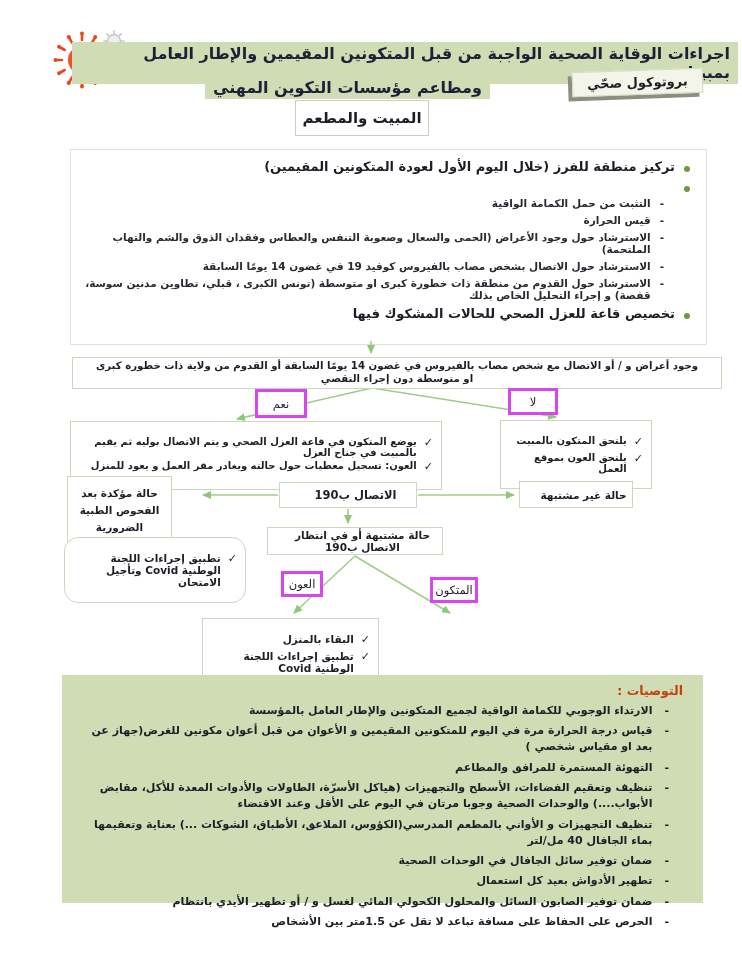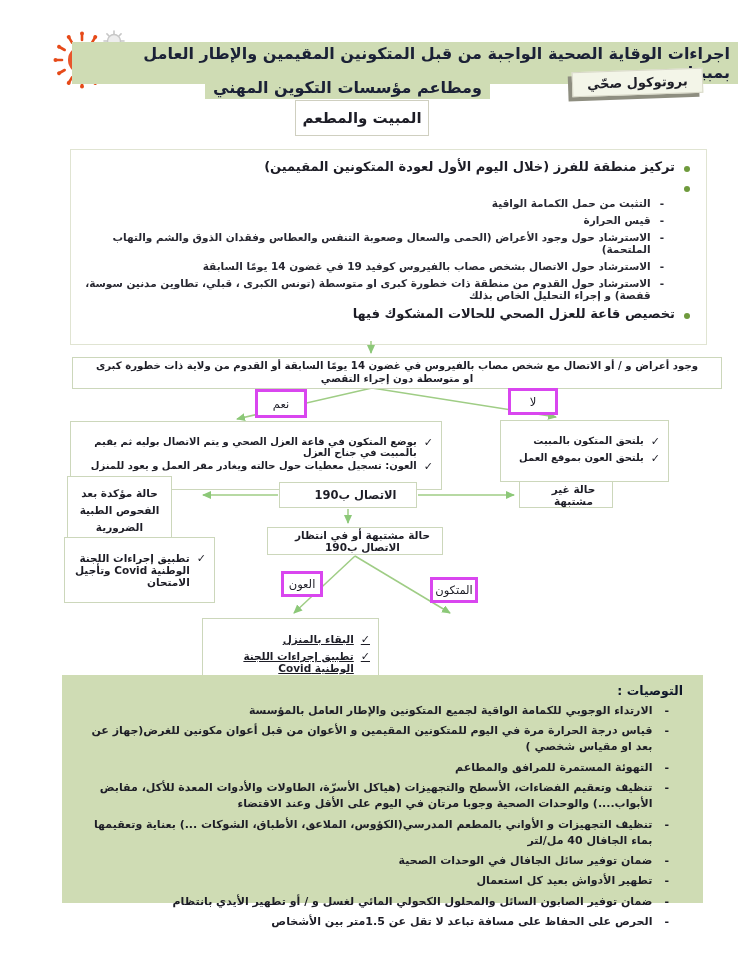--- a/index.html
+++ b/index.html
@@ -28,21 +28,21 @@
   .center{display:flex;align-items:center;justify-content:center;text-align:center;}
   .lblbox{border:3px solid #d946ef;display:flex;align-items:center;justify-content:center;
           font-size:11.5px;background:#fff;}
   .chk{display:flex;gap:7px;align-items:flex-start;}
   .check-icon{flex:0 0 auto;font-size:11px;line-height:1.35;}
   .check-icon::before{content:"\2713";}
   .chkcol{display:flex;flex-direction:column;justify-content:center;gap:2px;padding:14px 8px;}
   
   .reco{position:absolute;left:62px;top:675px;width:641px;height:228px;background:#cfdcb4;
         box-sizing:border-box;padding:8px 20px 0 10px;}
-  .reco-head{font-weight:bold;font-size:12.5px;margin-bottom:5px;color:#0f172a;text-align:right;}
+  .reco-head{font-weight:bold;font-size:12.5px;margin-bottom:5px;color:#c2410c;text-align:right;}
   .r-row{display:flex;gap:12px;align-items:flex-start;font-size:11px;font-weight:bold;
          margin-bottom:4.5px;margin-right:14px;line-height:1.45;color:#1d1d26;}
   svg.arrows{position:absolute;left:0;top:338px;pointer-events:none;}
   svg.virus{position:absolute;left:52px;top:26px;}
 </style>
 </head>
 <body>
 
 <div class="page">
 
@@ -176,50 +176,50 @@
     <div class="chk">
         <span class="check-icon"></span>
         <span>يوضع المتكون في  قاعة العزل الصحي و يتم الاتصال بوليه ثم يقيم بالمبيت في جناح العزل</span>
       </div>
     <div class="chk">
         <span class="check-icon"></span>
         <span>العون: تسجيل معطيات حول حالته  ويغادر مقر العمل و يعود للمنزل</span>
       </div>
   </div>
 
-  <div class="fbox chkcol" style="left:500px;top:420px;width:169px;min-height:43px;font-size:10px;">
+  <div class="fbox chkcol" style="left:500px;top:420px;width:152px;min-height:43px;font-size:10px;">
     <div class="chk">
         <span class="check-icon"></span>
         <span>يلتحق المتكون بالمبيت</span>
       </div>
     <div class="chk">
         <span class="check-icon"></span>
         <span>يلتحق العون بموقع العمل</span>
       </div>
   </div>
 
   <div class="fbox center" style="left:279px;top:482px;width:138px;height:26px;font-size:11.5px;">الاتصال ب190</div>
 
   <div class="fbox center" style="left:67px;top:476px;width:105px;min-height:43px;font-size:10.5px;line-height:1.6;padding:8px 6px;">حالة مؤكدة بعد الفحوص الطبية  الضرورية</div>
 
-  <div class="fbox center" style="left:519px;top:481px;width:94px;height:27px;font-size:10.5px;">حالة غير مشتبهة</div>
-
-  <div class="fbox chkcol" style="left:64px;top:537px;width:151px;min-height:47px;font-size:10.5px;">
+  <div class="fbox center" style="left:519px;top:481px;width:114px;height:27px;font-size:10.5px;text-align:right;">حالة غير مشتبهة</div>
+
+  <div class="fbox chkcol" style="left:64px;top:537px;width:182px;min-height:47px;font-size:10.5px;border-radius:14px;">
     <div class="chk">
         <span class="check-icon"></span>
         <span>تطبيق إجراءات اللجنة الوطنية Covid وتأجيل الامتحان</span>
       </div>
   </div>
 
   <div class="fbox center" style="left:267px;top:527px;width:176px;height:28px;font-size:10.5px;">حالة مشتبهة أو في انتظار الاتصال ب190</div>
 
   <div class="lblbox" style="position:absolute;left:281px;top:571px;width:36px;height:20px;">العون</div>
   <div class="lblbox" style="position:absolute;left:430px;top:577px;width:42px;height:20px;">المتكون</div>
 
-  <div class="fbox chkcol" style="left:202px;top:618px;width:177px;min-height:43px;font-size:10.5px;text-decoration:underline;">
+  <div class="fbox chkcol" style="left:202px;top:618px;width:177px;min-height:43px;font-size:10.5px;">
     <div class="chk">
         <span class="check-icon"></span>
         <span>البقاء بالمنزل</span>
       </div>
     <div class="chk">
         <span class="check-icon"></span>
         <span>تطبيق إجراءات اللجنة الوطنية Covid</span>
       </div>
   </div>
 

